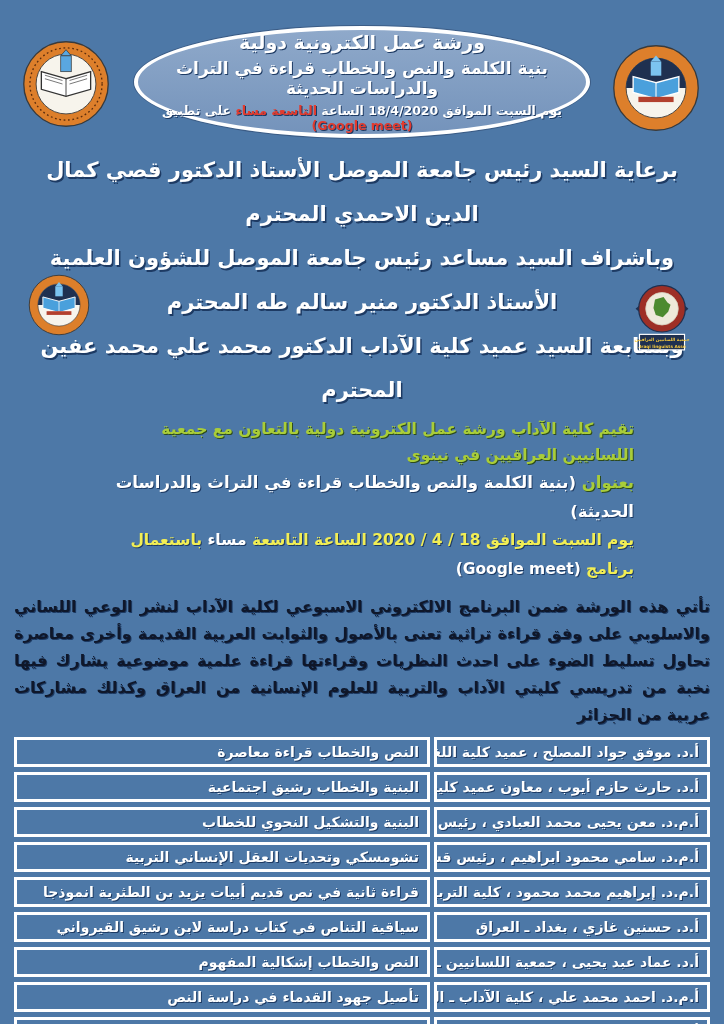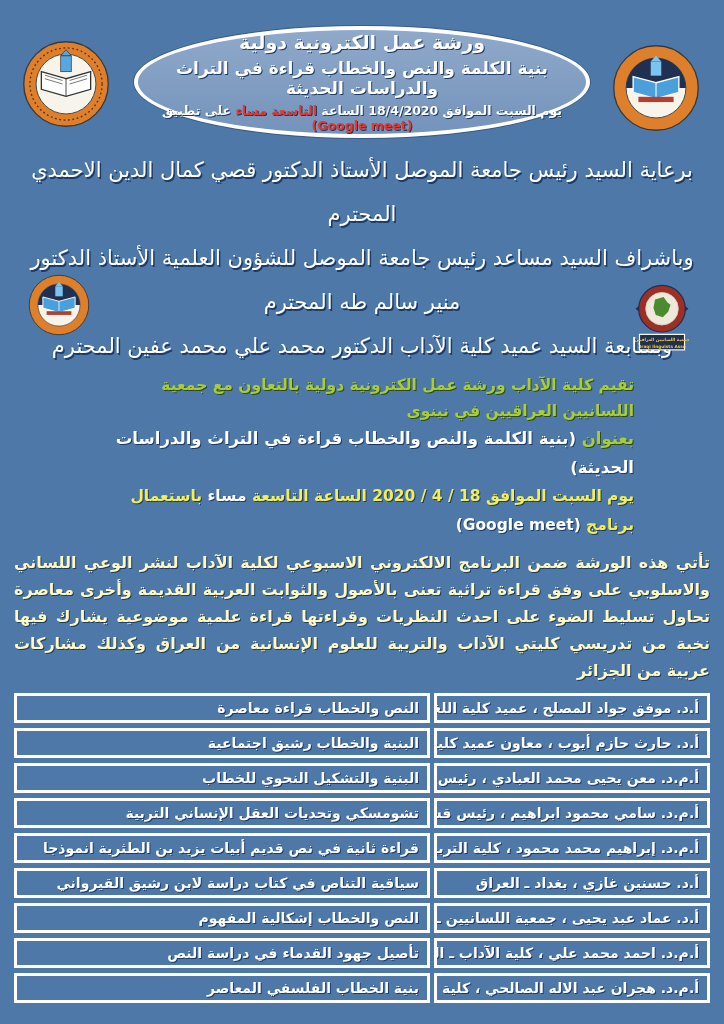--- a/index.html
+++ b/index.html
@@ -25,33 +25,33 @@
   
   .logo{position:absolute;z-index:3;}
   .logo-top-left{left:22px;top:40px;}
   .logo-top-right{left:612px;top:44px;}
   .logo-mid-left{left:28px;top:274px;}
   .logo-mid-right{left:634px;top:280px;}
   svg text{font-family:"DejaVu Sans",sans-serif;font-weight:bold;}
   
   .patronage{margin:10px 18px 0;text-align:center;}
   .patronage p{
-    margin:0;font-size:21px;font-weight:normal;color:#fff;line-height:44px;
+    margin:0;font-size:21px;font-weight:bold;color:#fff;line-height:44px;
     text-shadow:1.5px 1.5px 0 #1d3a63;
   }
   
   .org{margin:4px 90px 0;font-weight:bold;}
   .org .g1{margin:0;font-size:15.5px;line-height:26px;color:#a9cd39;text-shadow:1px 1px 0 #2c4a1d;}
   .org .g2{margin:0;font-size:16.5px;line-height:29px;color:#fff;text-shadow:1px 1px 0 #1d3a63;}
   .org .g2 .lbl{color:#a9cd39;text-shadow:1px 1px 0 #2c4a1d;}
   .org .g3{margin:0;font-size:15.5px;line-height:29px;color:#f2ee54;text-shadow:1px 1px 0 #1d3a63;}
   .org .g3 .white{color:#ffffff;}
   
   .intro{
-    margin:9px 14px 0;font-size:16px;font-weight:bold;color:#fef9c3;
+    margin:9px 14px 0;font-size:16px;font-weight:bold;color:#0f172a;
     line-height:27px;text-align:justify;text-shadow:1px 1px 0 #1d3a63;
   }
   
   .table{margin:9px 14px 0;}
   .trow{display:flex;gap:4px;margin-bottom:5px;}
   .cell{
     box-sizing:border-box;height:30px;border:3px solid #ffffff;
     display:flex;align-items:center;padding:0 8px;
     color:#ffffff;font-weight:bold;font-size:14px;white-space:nowrap;
     text-shadow:1px 1px 0 #1d3a63;overflow:hidden;

